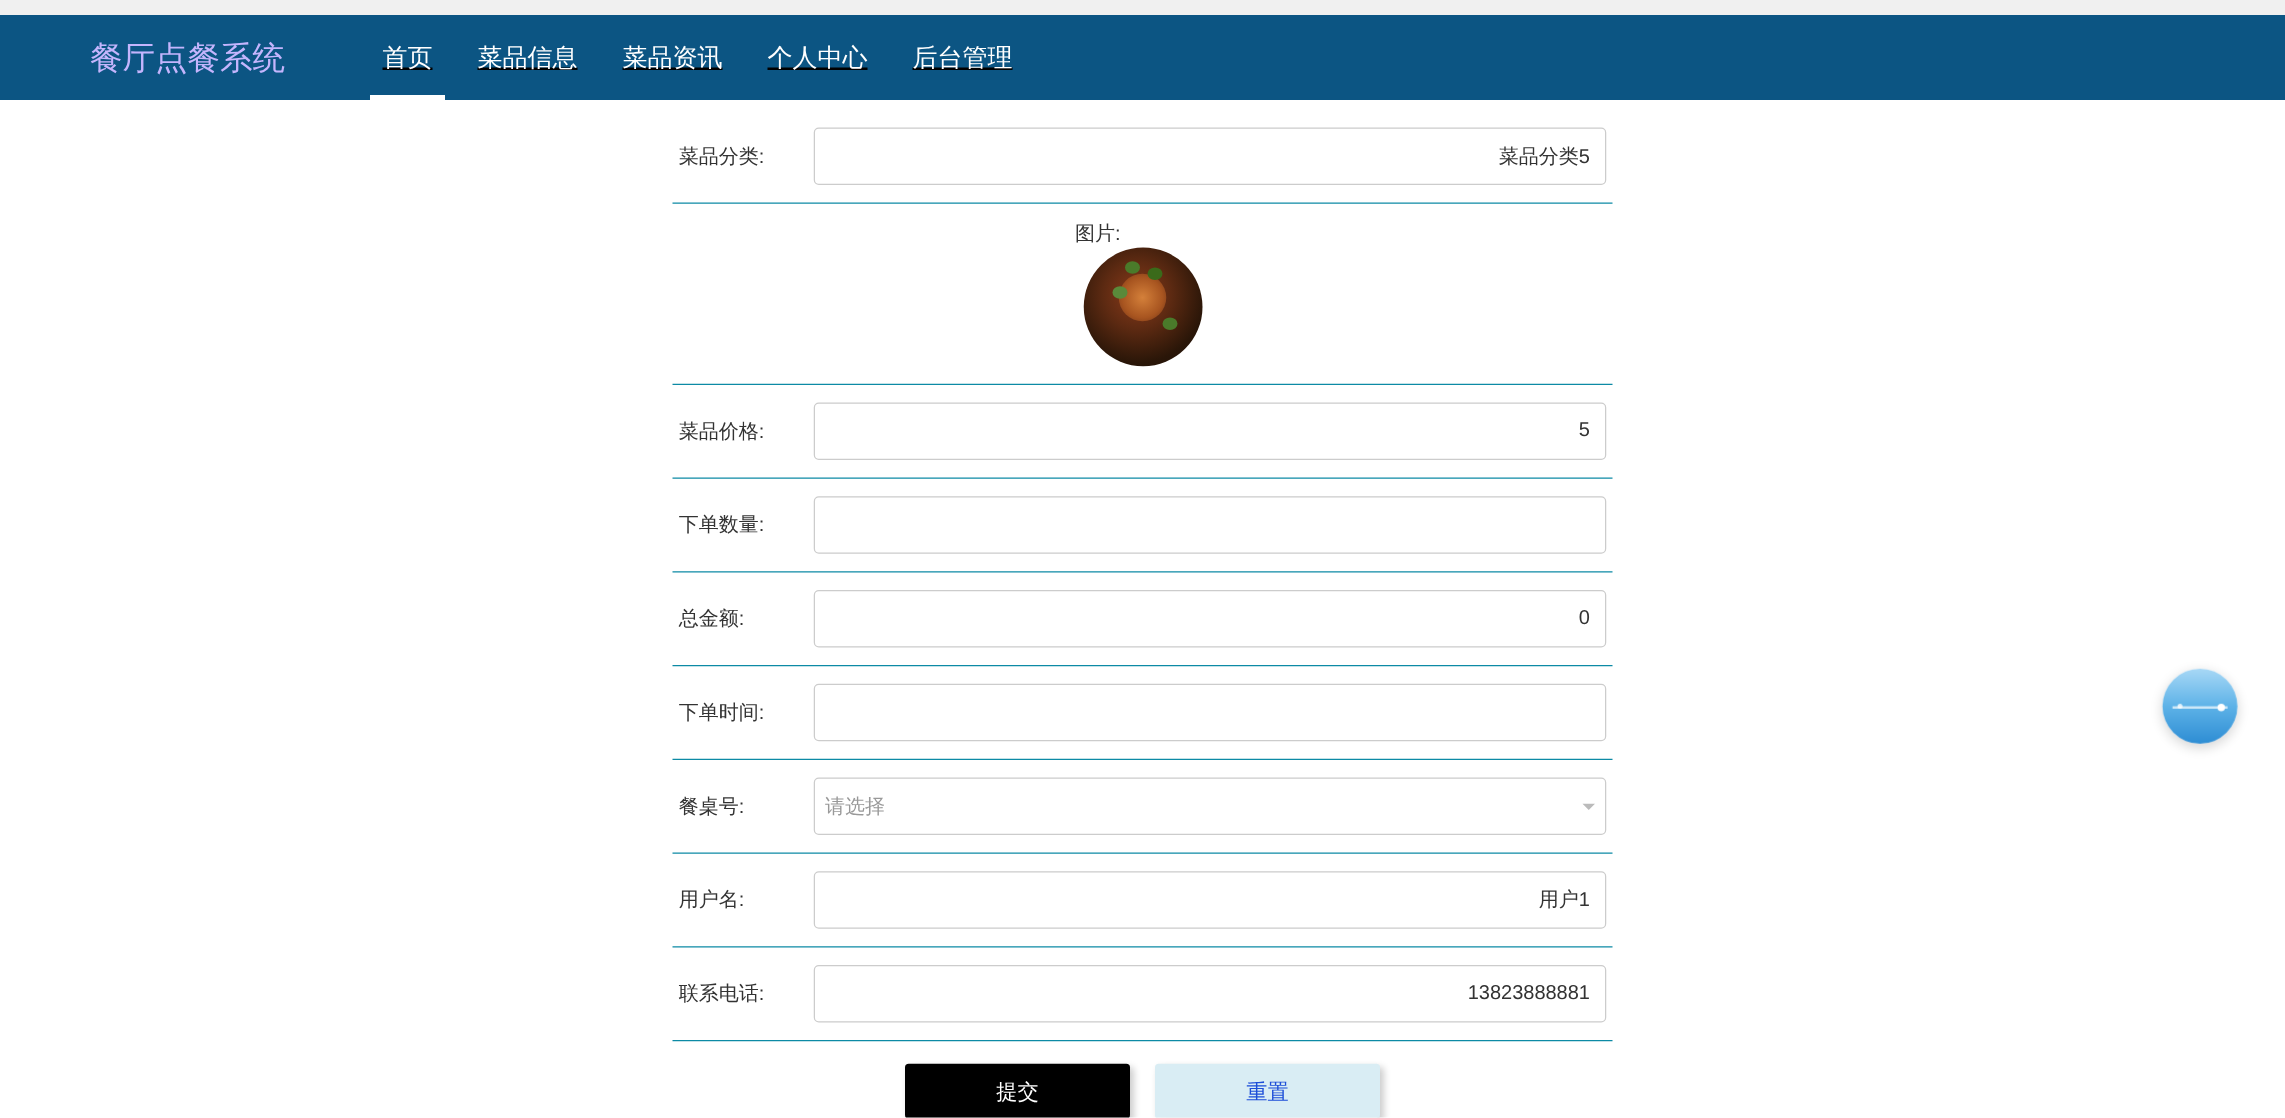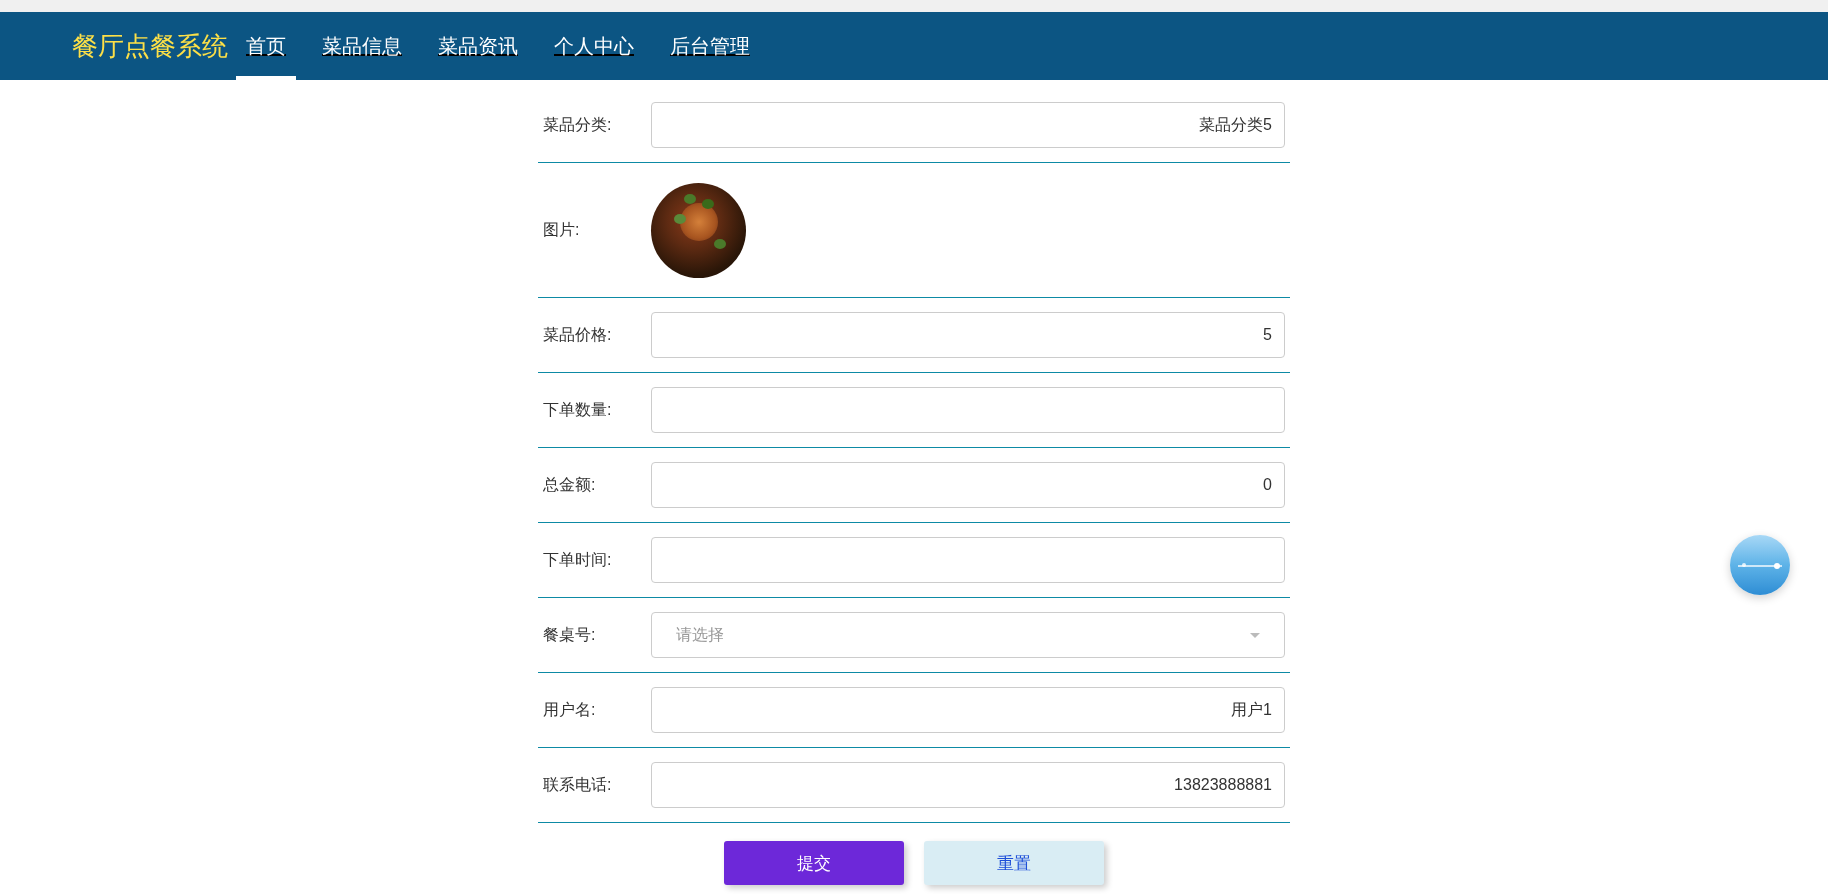--- a/index.html
+++ b/index.html
@@ -22,23 +22,24 @@
     }
     .nav-bar {
       width: 100%;
       height: 68px;
       background: #0c5583;
       display: flex;
       align-items: center;
       padding-left: 72px;
     }
     .app-title {
-      color: #fde047;
+      color: #c4b5fd;
       font-size: 26px;
       font-weight: normal;
+      margin-right: 60px;
     }
     .nav-items {
       display: flex;
       align-items: center;
       height: 100%;
       text-decoration: underline;
     }
     .nav-item {
       color: #ffffff;
       font-size: 20px;
@@ -66,20 +67,21 @@
     }
     .form-row {
       display: flex;
       align-items: center;
       padding: 14px 5px;
       border-bottom: 1.5px solid #0d8aa5;
       min-height: 74px;
     }
     .form-row.image-row {
       min-height: 135px;
+      flex-direction: column;
     }
     .form-label {
       width: 108px;
       font-size: 16px;
       color: #333333;
       flex-shrink: 0;
     }
     .form-input {
       flex: 1;
       height: 46px;
@@ -89,21 +91,21 @@
       font-size: 16px;
       color: #333333;
       outline: none;
       text-align: right;
     }
     .form-select {
       flex: 1;
       height: 46px;
       border: 1px solid #cccccc;
       border-radius: 4px;
-      padding: 0 24px;
+      padding: 0 8px;
       font-size: 16px;
       color: #999999;
       display: flex;
       align-items: center;
       justify-content: space-between;
       cursor: pointer;
       background: #ffffff;
       text-align: right;
     }
     .select-arrow {
@@ -152,21 +154,21 @@
     .btn {
       width: 180px;
       height: 44px;
       border: none;
       border-radius: 3px;
       font-size: 17px;
       cursor: pointer;
       box-shadow: 3px 3px 6px rgba(0,0,0,0.2);
     }
     .btn-submit {
-      background: #6d28d9;
+      background: #000000;
       color: #ffffff;
     }
     .btn-reset {
       background: #d9edf4;
       color: #1d4ed8;
     }
     .float-icon {
       position: fixed;
       right: 38px;
       top: 535px;

